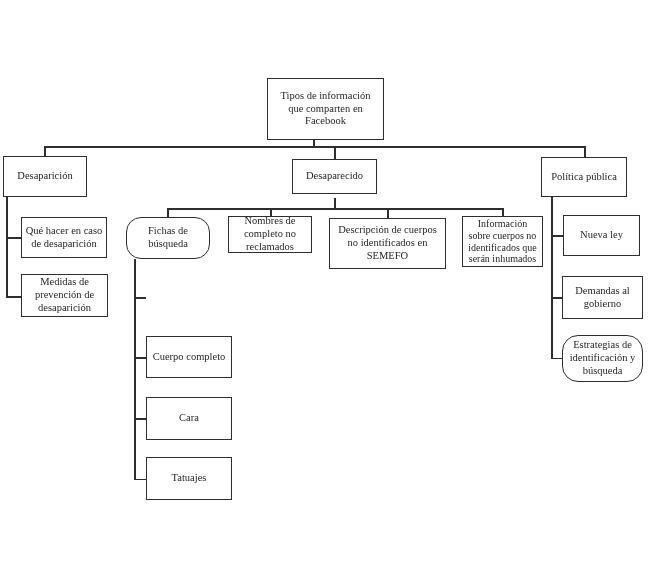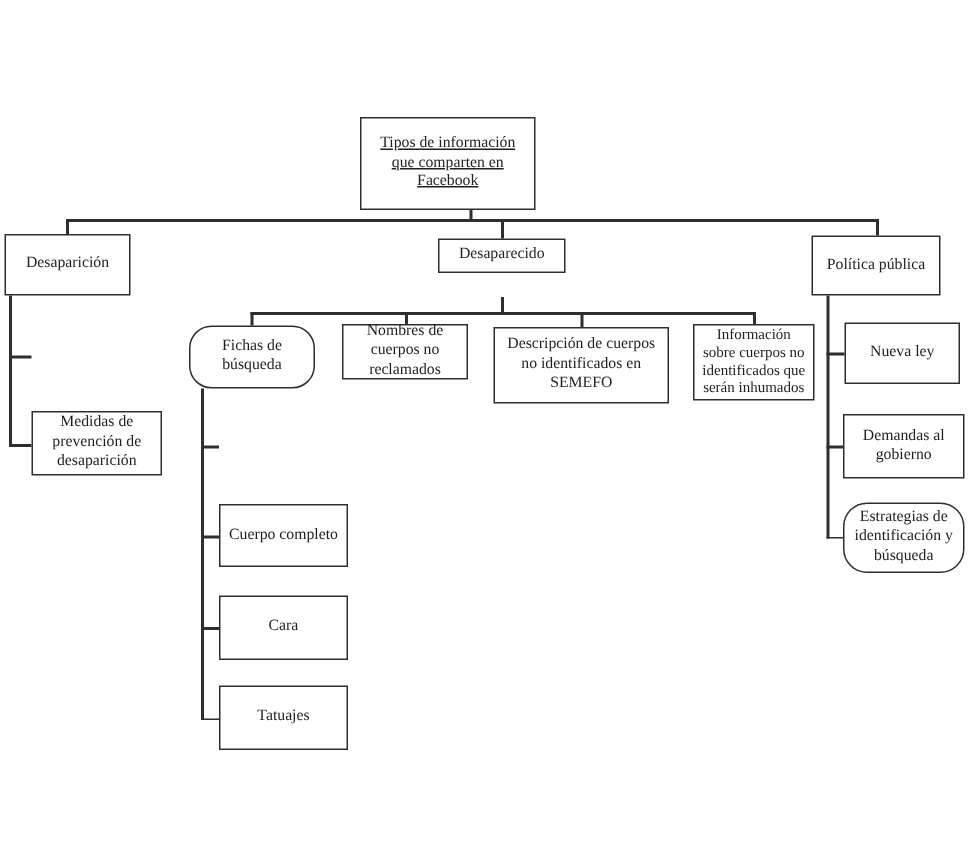--- a/index.html
+++ b/index.html
@@ -36,23 +36,23 @@
     padding: 1px 1px;
   }
   .line {
     position: absolute;
     background: #2e2e2e;
   }
   .hl { height: 1.5px; }
   .vl { width: 1.5px; }
 
   
-  #n-root          { left: 240px; top: 78px;  width: 117px; height: 62px; text-decoration: underline; }
+  #n-root          { left: 267px; top: 78px;  width: 117px; height: 62px; }
   #n-desaparicion  { left: 3px;   top: 156px; width: 84px;  height: 41px; }
-  #n-desaparecido  { left: 292px; top: 159px; width: 85px;  height: 23px; }
+  #n-desaparecido  { left: 292px; top: 159px; width: 85px;  height: 35px; }
   #n-politica      { left: 541px; top: 157px; width: 86px;  height: 40px; }
   #n-que-hacer     { left: 21px;  top: 217px; width: 86px;  height: 41px; }
   #n-medidas       { left: 21px;  top: 274px; width: 87px;  height: 43px; }
   #n-fichas        { left: 126px; top: 217px; width: 84px;  height: 42px; border-radius: 15px; }
   #n-nombres       { left: 228px; top: 216px; width: 84px;  height: 37px; }
   #n-descripcion   { left: 329px; top: 218px; width: 117px; height: 51px; }
   #n-informacion   { left: 462px; top: 216px; width: 81px;  height: 51px; }
   #n-nueva-ley     { left: 563px; top: 215px; width: 77px;  height: 41px; }
   #n-demandas      { left: 562px; top: 276px; width: 81px;  height: 43px; }
   #n-estrategias   { left: 562px; top: 335px; width: 81px;  height: 47px; border-radius: 16px; }
@@ -90,27 +90,29 @@
 <body>
 
 <div class="canvas">
 
   <div class="box" id="n-root">Tipos de información
 que comparten en
 Facebook</div>
   <div class="box" id="n-desaparicion">Desaparición</div>
   <div class="box" id="n-desaparecido">Desaparecido</div>
   <div class="box" id="n-politica">Política pública</div>
+  <div class="box" id="n-que-hacer">Qué hacer en caso
+de desaparición</div>
   <div class="box" id="n-medidas">Medidas de
 prevención de
 desaparición</div>
   <div class="box" id="n-fichas">Fichas de
 búsqueda</div>
   <div class="box" id="n-nombres">Nombres de
-cuerpos no
+completo no
 reclamados</div>
   <div class="box" id="n-descripcion">Descripción de cuerpos
 no identificados en
 SEMEFO</div>
   <div class="box tight" id="n-informacion">Información
 sobre cuerpos no
 identificados que
 serán inhumados</div>
   <div class="box" id="n-demandas">Demandas al
 gobierno</div>

